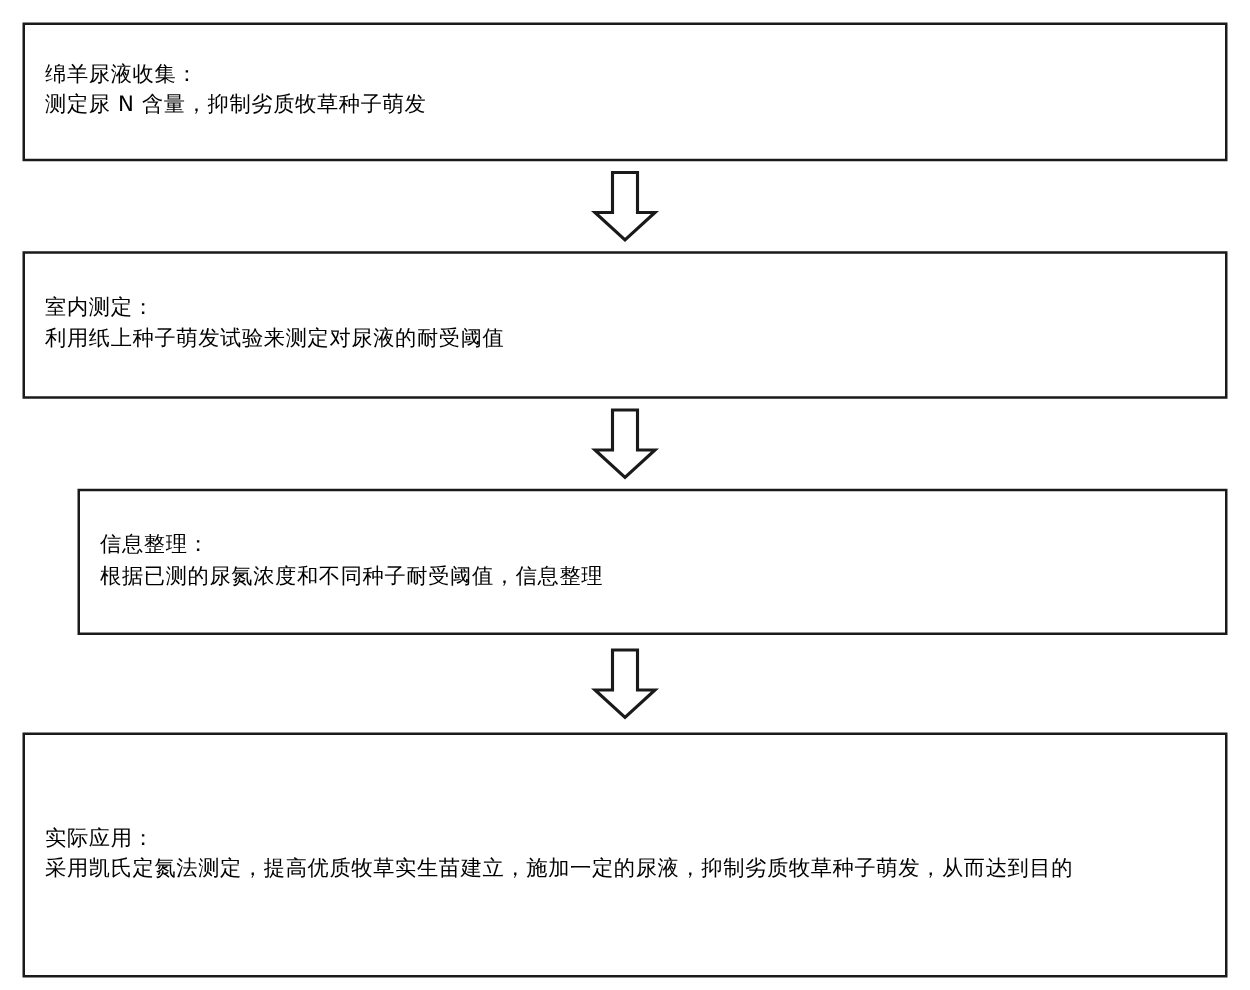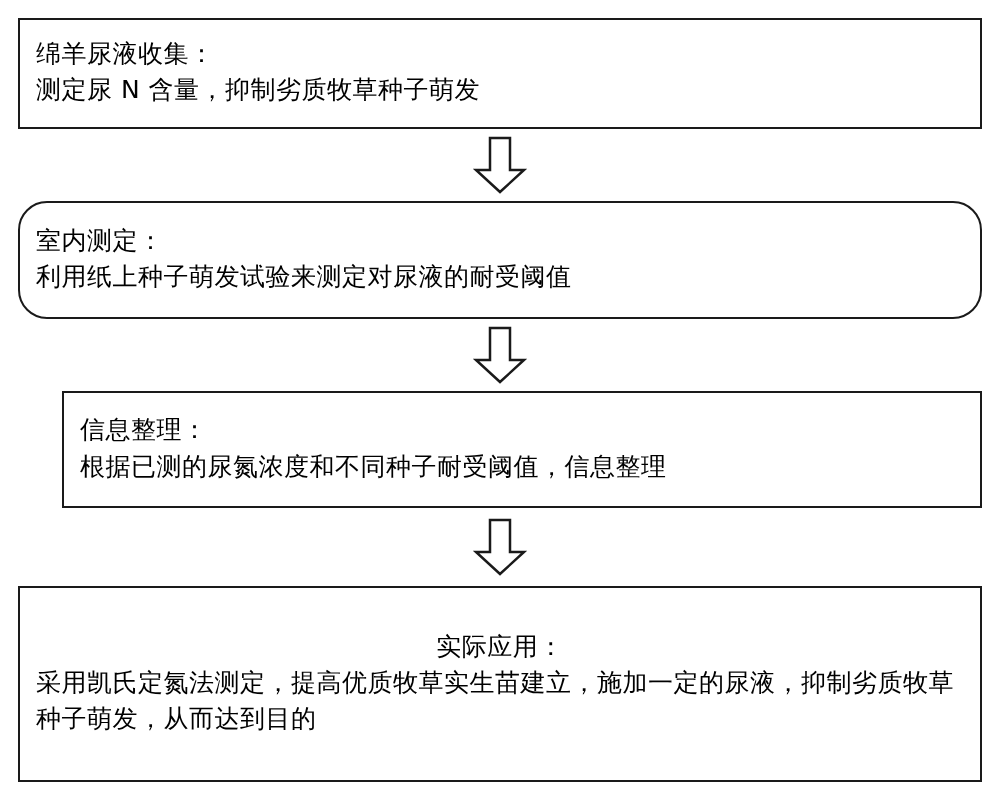--- a/index.html
+++ b/index.html
@@ -30,42 +30,42 @@
   .node {
     border: 2px solid #1a1a1a;
     background: #ffffff;
     box-sizing: border-box;
     padding: 14px 16px 16px 16px;
     display: flex;
     flex-direction: column;
     justify-content: center;
   }
   .node-line {
-    font-size: 25px;
+    font-size: 17px;
     line-height: 1.45;
     letter-spacing: 0.5px;
     white-space: pre;
   }
   .node-line.wrap {
     white-space: normal;
   }
   .arrow-wrap {
     display: flex;
     align-items: center;
     justify-content: center;
     flex: 0 0 auto;
   }
   .arrow {
     display: block;
   }
   
   #node-0 { height: 113px; }
-  #node-1 { height: 120px; border-radius: 29px; }
+  #node-1 { height: 120px; }
   #node-2 { height: 120px; margin-left: 44px; }
-  #node-3 { height: 200px; align-items: center; }
+  #node-3 { height: 200px; }
 
   .gap-0 { height: 72px; }
   .gap-1 { height: 72px; }
   .gap-2 { height: 78px; }
 </style>
 </head>
 <body>
 
 <div class="flow">
 

